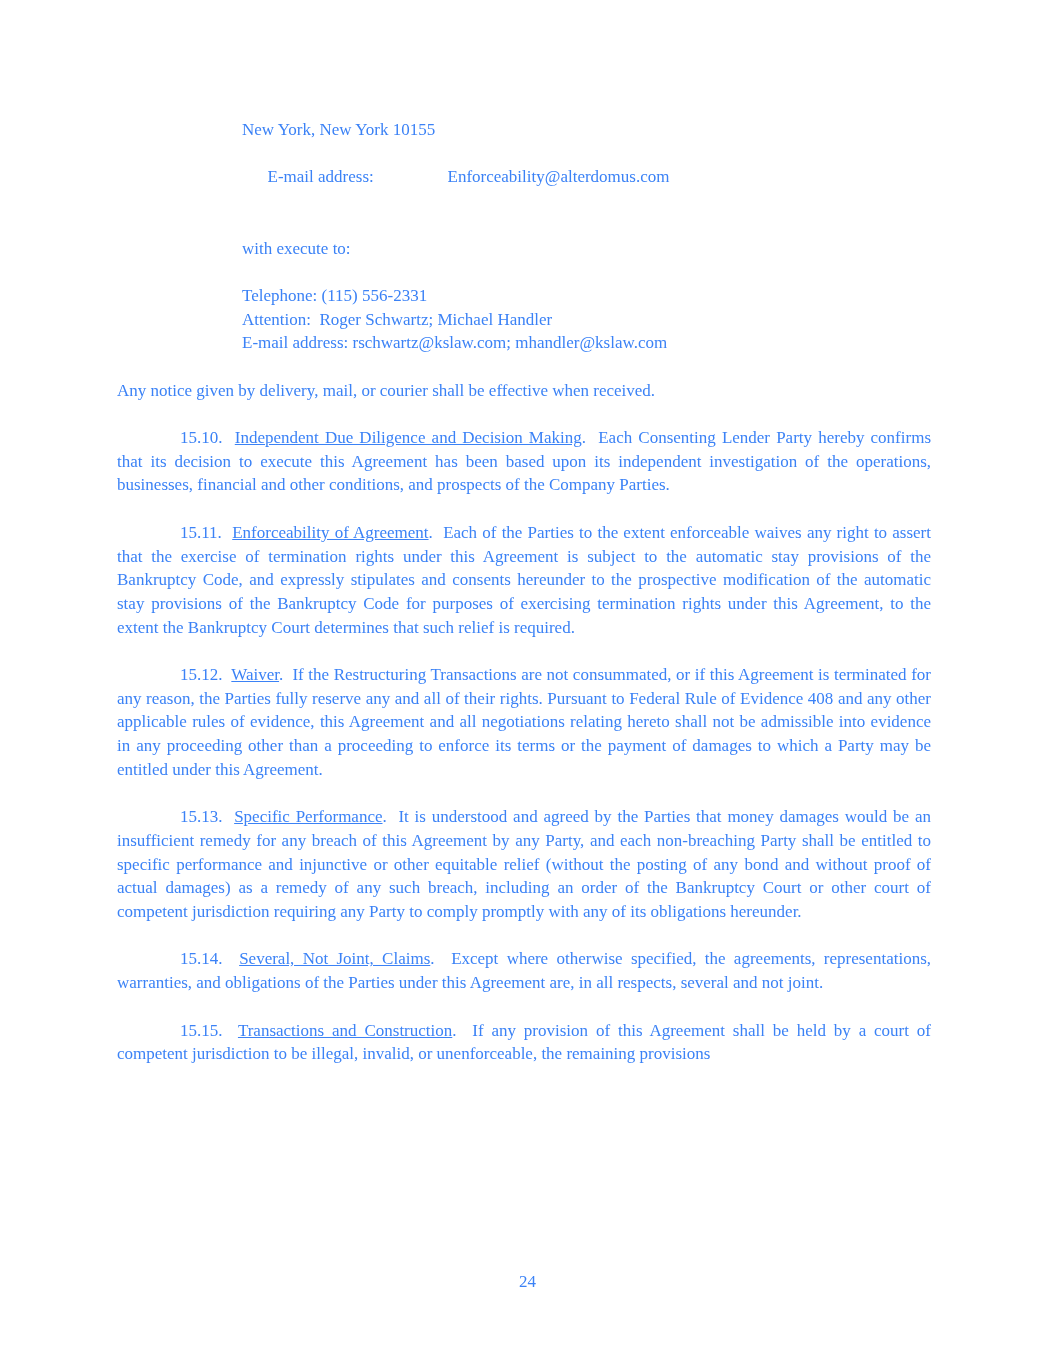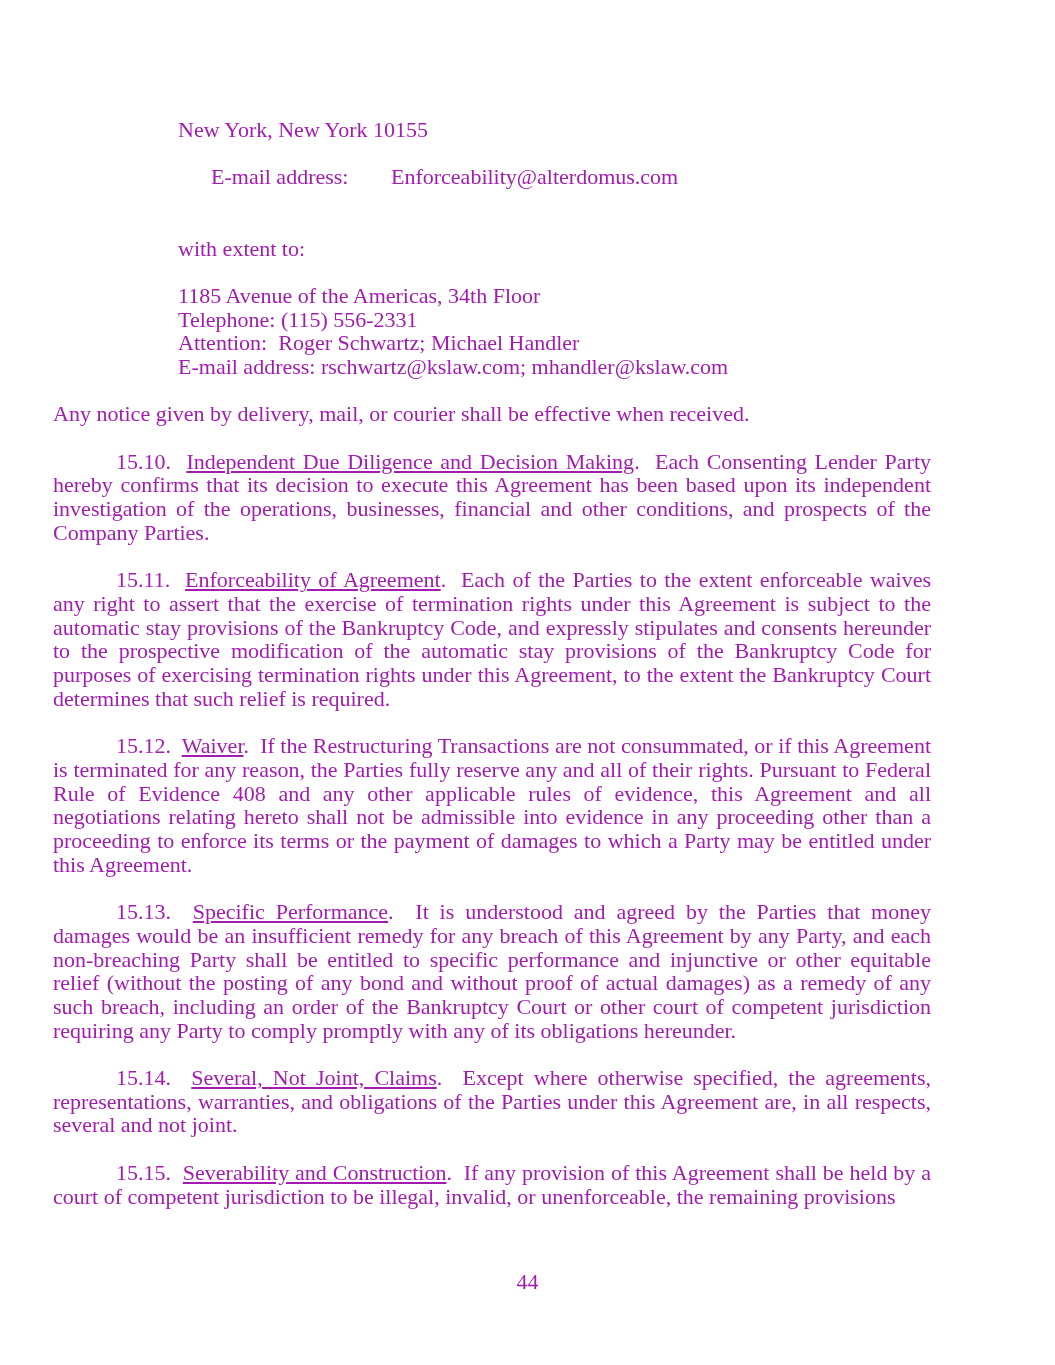--- a/index.html
+++ b/index.html
@@ -2,25 +2,25 @@
 <html><head>
 <meta charset="utf-8">
 <style>
   * { margin: 0; padding: 0; box-sizing: border-box; }
   html, body { background: #ffffff; }
   .page {
     position: relative;
     width: 1055px;
     height: 1365px;
     background: #ffffff;
-    color: #a21caf;
+    color: #3b82f6;
     font-family: "Liberation Serif", "DejaVu Serif", serif;
-    font-size: 22px;
+    font-size: 17px;
     line-height: 23.7px;
-    padding: 118px 124px 0 53px;
+    padding: 118px 124px 0 117px;
     overflow: hidden;
   }
   .address-block {
     margin-left: 125px;
     margin-bottom: 23.7px;
   }
   .addr-line { white-space: pre-wrap; }
   .addr-gap { height: 23.7px; }
   .tab-label { display: inline-block; width: 180px; }
   .par {
@@ -41,37 +41,36 @@
 <body>
 
 <div class="page">
 
   <div class="address-block">
     <div class="addr-line">New York, New York 10155</div>
     <div class="addr-line">
       <span class="tab-label">E-mail address:</span><span>Enforceability@alterdomus.com</span>
     </div>
     <div class="addr-gap"></div>
-    <div class="addr-line">with extent to:</div>
+    <div class="addr-line">with execute to:</div>
     <div class="addr-gap"></div>
-    <div class="addr-line">1185 Avenue of the Americas, 34th Floor</div>
     <div class="addr-line">Telephone: (115) 556-2331</div>
     <div class="addr-line">Attention:&nbsp; Roger Schwartz; Michael Handler</div>
     <div class="addr-line">E-mail address: rschwartz@kslaw.com; mhandler@kslaw.com</div>
   </div>
 
   <p class="par">Any notice given by delivery, mail, or courier shall be effective when received.</p>
 
   <p class="par indent"><span class="sec-num">15.10.&nbsp; </span><span class="sec-heading">Independent Due Diligence and Decision Making</span><span class="sec-body">.&nbsp; Each Consenting Lender Party hereby confirms that its decision to execute this Agreement has been based upon its independent investigation of the operations, businesses, financial and other conditions, and prospects of the Company Parties.</span></p>
 
   <p class="par indent"><span class="sec-num">15.11.&nbsp; </span><span class="sec-heading">Enforceability of Agreement</span><span class="sec-body">.&nbsp; Each of the Parties to the extent enforceable waives any right to assert that the exercise of termination rights under this Agreement is subject to the automatic stay provisions of the Bankruptcy Code, and expressly stipulates and consents hereunder to the prospective modification of the automatic stay provisions of the Bankruptcy Code for purposes of exercising termination rights under this Agreement, to the extent the Bankruptcy Court determines that such relief is required.</span></p>
 
   <p class="par indent"><span class="sec-num">15.12.&nbsp; </span><span class="sec-heading">Waiver</span><span class="sec-body">.&nbsp; If the Restructuring Transactions are not consummated, or if this Agreement is terminated for any reason, the Parties fully reserve any and all of their rights. Pursuant to Federal Rule of Evidence 408 and any other applicable rules of evidence, this Agreement and all negotiations relating hereto shall not be admissible into evidence in any proceeding other than a proceeding to enforce its terms or the payment of damages to which a Party may be entitled under this Agreement.</span></p>
 
   <p class="par indent"><span class="sec-num">15.13.&nbsp; </span><span class="sec-heading">Specific Performance</span><span class="sec-body">.&nbsp; It is understood and agreed by the Parties that money damages would be an insufficient remedy for any breach of this Agreement by any Party, and each non-breaching Party shall be entitled to specific performance and injunctive or other equitable relief (without the posting of any bond and without proof of actual damages) as a remedy of any such breach, including an order of the Bankruptcy Court or other court of competent jurisdiction requiring any Party to comply promptly with any of its obligations hereunder.</span></p>
 
   <p class="par indent"><span class="sec-num">15.14.&nbsp; </span><span class="sec-heading">Several, Not Joint, Claims</span><span class="sec-body">.&nbsp; Except where otherwise specified, the agreements, representations, warranties, and obligations of the Parties under this Agreement are, in all respects, several and not joint.</span></p>
 
-  <p class="par indent"><span class="sec-num">15.15.&nbsp; </span><span class="sec-heading">Severability and Construction</span><span class="sec-body">.&nbsp; If any provision of this Agreement shall be held by a court of competent jurisdiction to be illegal, invalid, or unenforceable, the remaining provisions</span></p>
+  <p class="par indent"><span class="sec-num">15.15.&nbsp; </span><span class="sec-heading">Transactions and Construction</span><span class="sec-body">.&nbsp; If any provision of this Agreement shall be held by a court of competent jurisdiction to be illegal, invalid, or unenforceable, the remaining provisions</span></p>
 
-  <div class="page-number">44</div>
+  <div class="page-number">24</div>
 
 </div>
 
 </body></html>

